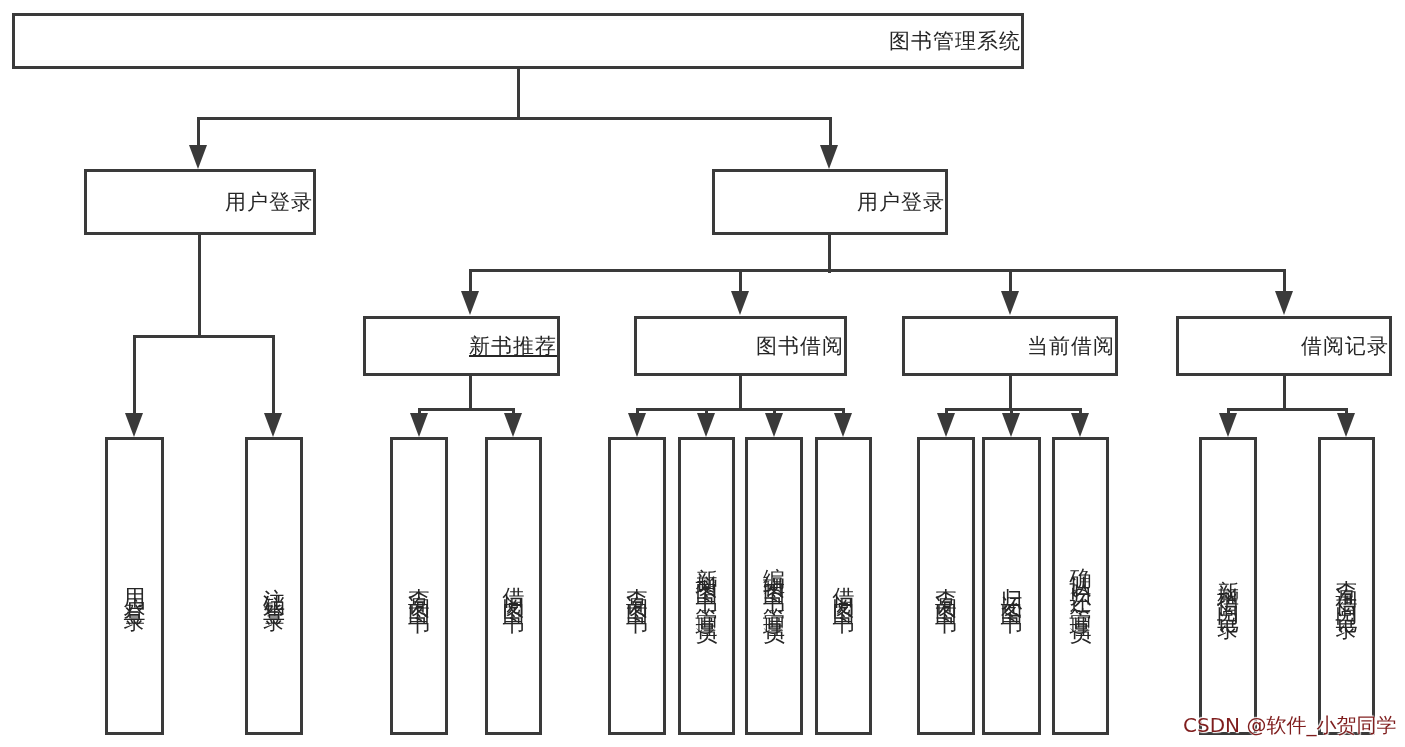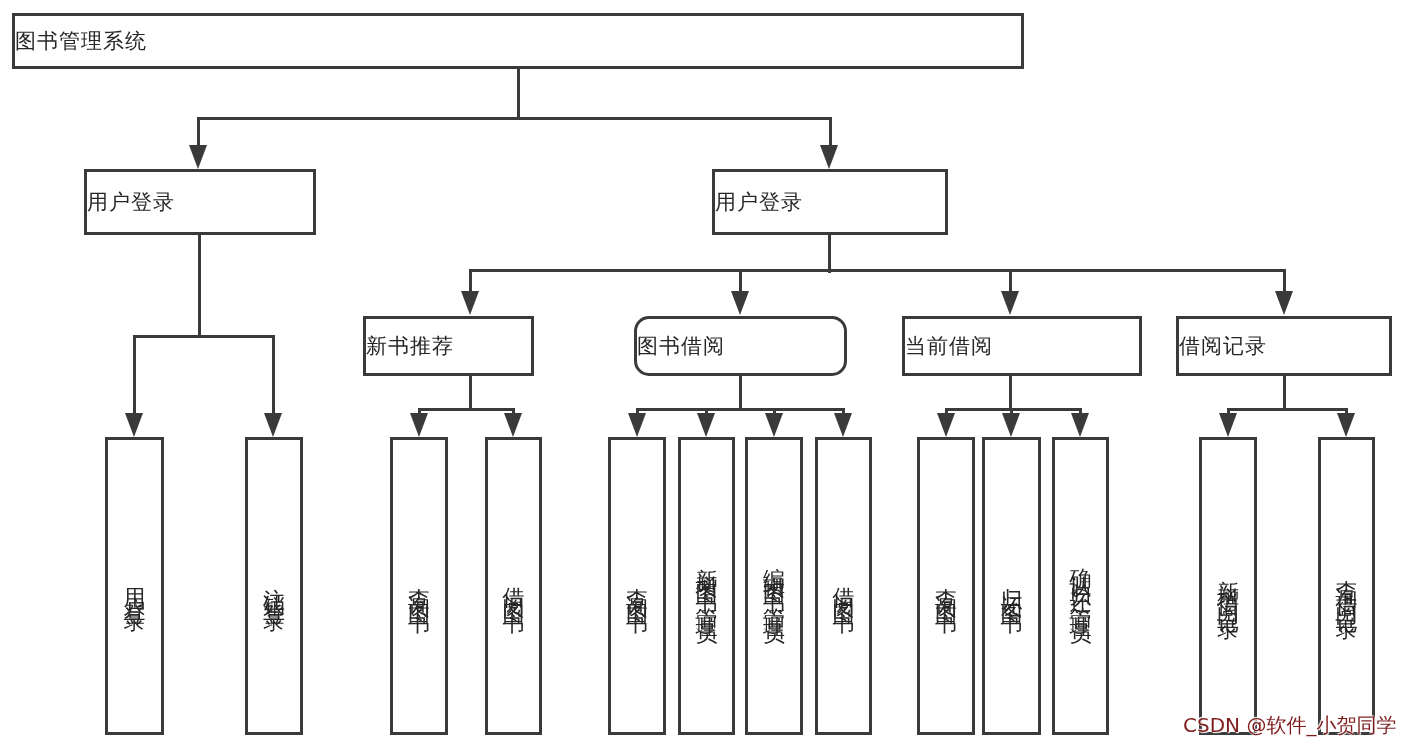--- a/index.html
+++ b/index.html
@@ -11,21 +11,21 @@
     font-family: "DejaVu Sans", "Liberation Sans", sans-serif;
     overflow: hidden;
   }
   .node {
     position: absolute;
     box-sizing: border-box;
     background: #ffffff;
     border: 3px solid #3a3a3a;
     display: flex;
     align-items: center;
-    justify-content: flex-start;
+    justify-content: flex-end;
     font-size: 21px;
     color: #262626;
     letter-spacing: 1px;
     z-index: 2;
   }
   .leaf {
     position: absolute;
     box-sizing: border-box;
     top: 437px;
     height: 298px;
@@ -100,27 +100,27 @@
   <div class="hline" style="left:469px; top:269px; width:817px;"></div>
   <div class="vline" style="left:469px; top:269px; height:26px;"></div>
   <div class="arrow" style="left:461px; top:291px;"></div>
   <div class="vline" style="left:739px; top:269px; height:26px;"></div>
   <div class="arrow" style="left:731px; top:291px;"></div>
   <div class="vline" style="left:1009px; top:269px; height:26px;"></div>
   <div class="arrow" style="left:1001px; top:291px;"></div>
   <div class="vline" style="left:1283px; top:269px; height:26px;"></div>
   <div class="arrow" style="left:1275px; top:291px;"></div>
 
-  <div class="node" style="left:363px; top:316px; width:171px; height:60px;">
+  <div class="node" style="left:363px; top:316px; width:197px; height:60px;text-decoration:underline;">
     <span>新书推荐</span>
   </div>
-  <div class="node" style="left:634px; top:316px; width:213px; height:60px;border-radius:15px;">
+  <div class="node" style="left:634px; top:316px; width:213px; height:60px;">
     <span>图书借阅</span>
   </div>
-  <div class="node" style="left:902px; top:316px; width:240px; height:60px;">
+  <div class="node" style="left:902px; top:316px; width:216px; height:60px;">
     <span>当前借阅</span>
   </div>
   <div class="node" style="left:1176px; top:316px; width:216px; height:60px;">
     <span>借阅记录</span>
   </div>
 
   <div class="vline" style="left:469px; top:376px; height:35px;"></div>
   <div class="hline" style="left:418px; top:408px; width:97px;"></div>
   <div class="vline" style="left:418px; top:408px; height:12px;"></div>
   <div class="arrow" style="left:410px; top:413px;"></div>

